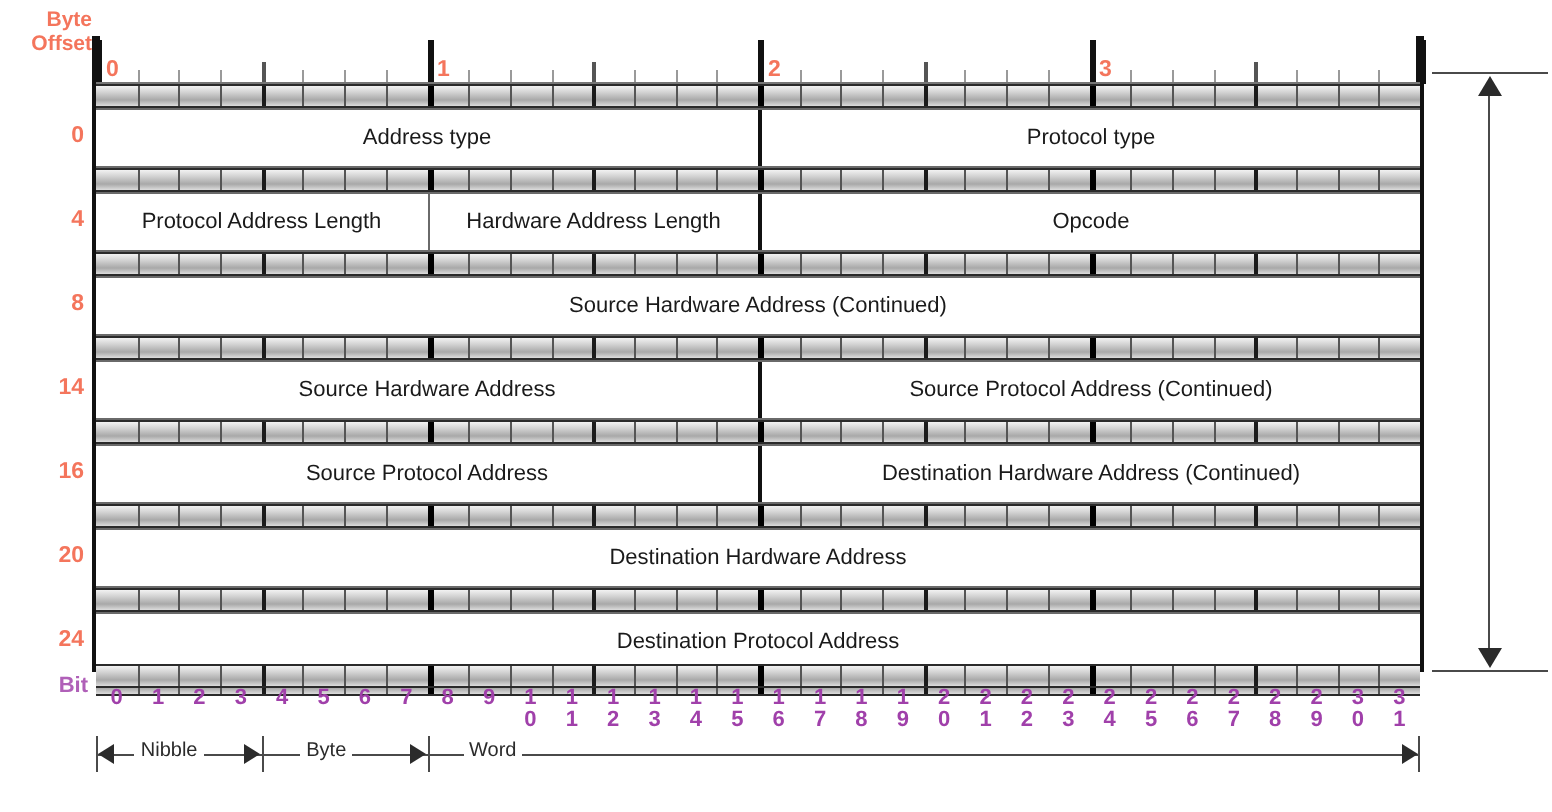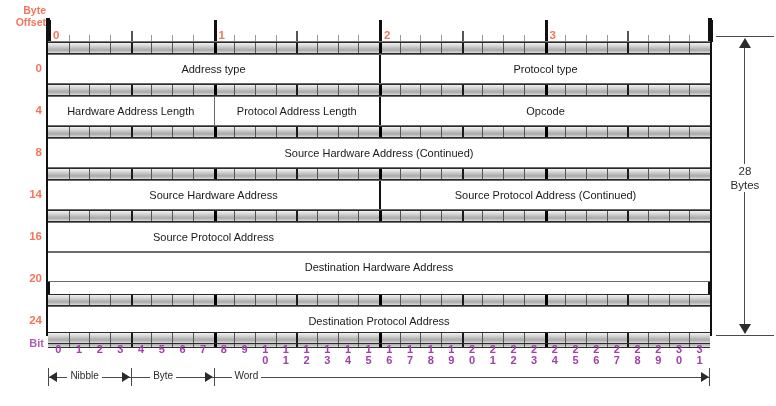--- a/index.html
+++ b/index.html
@@ -239,22 +239,22 @@
       <div class="st h" style="left: 496.5px;"></div>
       <div class="st" style="left: 517.188px;"></div>
       <div class="st" style="left: 537.875px;"></div>
       <div class="st" style="left: 558.562px;"></div>
       <div class="st b" style="left: 579.25px;"></div>
       <div class="st" style="left: 599.938px;"></div>
       <div class="st" style="left: 620.625px;"></div>
       <div class="st" style="left: 641.312px;"></div>
     </div>
     <div class="field-row" style="top: 96px;">
+      <div class="cell" style="width: 165.5px;">Protocol Address Length</div>
       <div class="cell" style="width: 165.5px;">Hardware Address Length</div>
-      <div class="cell" style="width: 165.5px;">Protocol Address Length</div>
       <div class="cell heavy" style="width: 331px;">Opcode</div>
     </div>
     <div class="sep-bar" style="top: 126px;">
       <div class="st" style="left: 20.6875px;"></div>
       <div class="st" style="left: 41.375px;"></div>
       <div class="st" style="left: 62.0625px;"></div>
       <div class="st b" style="left: 82.75px;"></div>
       <div class="st" style="left: 103.438px;"></div>
       <div class="st" style="left: 124.125px;"></div>
       <div class="st" style="left: 144.812px;"></div>
@@ -351,20 +351,21 @@
       <div class="st" style="left: 517.188px;"></div>
       <div class="st" style="left: 537.875px;"></div>
       <div class="st" style="left: 558.562px;"></div>
       <div class="st b" style="left: 579.25px;"></div>
       <div class="st" style="left: 599.938px;"></div>
       <div class="st" style="left: 620.625px;"></div>
       <div class="st" style="left: 641.312px;"></div>
     </div>
     <div class="field-row" style="top: 222px;">
       <div class="cell" style="width: 331px;">Source Protocol Address</div>
+      <div class="cell heavy" style="width: 331px;">Destination Hardware Address (Continued)</div>
     </div>
     <div class="sep-bar" style="top: 252px;">
       <div class="st" style="left: 20.6875px;"></div>
       <div class="st" style="left: 41.375px;"></div>
       <div class="st" style="left: 62.0625px;"></div>
       <div class="st b" style="left: 82.75px;"></div>
       <div class="st" style="left: 103.438px;"></div>
       <div class="st" style="left: 124.125px;"></div>
       <div class="st" style="left: 144.812px;"></div>
       <div class="st h" style="left: 165.5px;"></div>
@@ -385,21 +386,21 @@
       <div class="st" style="left: 475.812px;"></div>
       <div class="st h" style="left: 496.5px;"></div>
       <div class="st" style="left: 517.188px;"></div>
       <div class="st" style="left: 537.875px;"></div>
       <div class="st" style="left: 558.562px;"></div>
       <div class="st b" style="left: 579.25px;"></div>
       <div class="st" style="left: 599.938px;"></div>
       <div class="st" style="left: 620.625px;"></div>
       <div class="st" style="left: 641.312px;"></div>
     </div>
-    <div class="field-row" style="top: 252px;">
+    <div class="field-row" style="top: 264px;">
       <div class="cell" style="width: 662px;">Destination Hardware Address</div>
     </div>
     <div class="sep-bar" style="top: 294px;">
       <div class="st" style="left: 20.6875px;"></div>
       <div class="st" style="left: 41.375px;"></div>
       <div class="st" style="left: 62.0625px;"></div>
       <div class="st b" style="left: 82.75px;"></div>
       <div class="st" style="left: 103.438px;"></div>
       <div class="st" style="left: 124.125px;"></div>
       <div class="st" style="left: 144.812px;"></div>
@@ -616,17 +617,13 @@
     <div class="leg-text" style="left: 183.5px;">Word</div>
     <div class="leg-tickv" style="left: 661px;"></div>
   </div>
 
 <div class="abs" id="dim">
   <div class="cap" style="top:0"></div>
   <div class="cap" style="bottom:0"></div>
   <div class="stem"></div>
   <div class="ar-up"></div>
   <div class="ar-dn"></div>
-  <div class="dim-text">
-    <div>28</div>
-    <div>Bytes</div>
-  </div>
 </div>
 
 </body></html>

